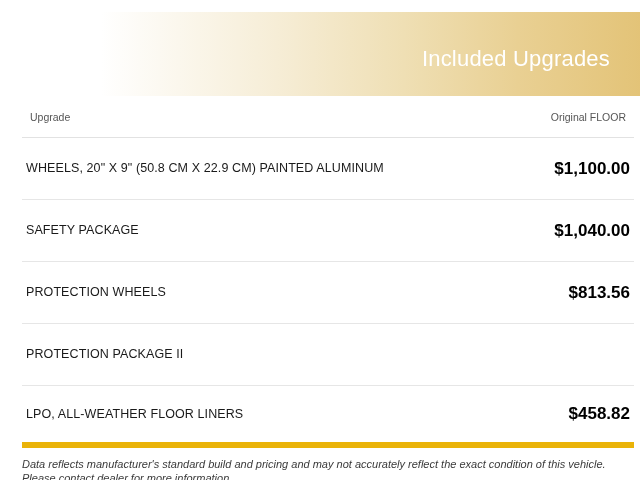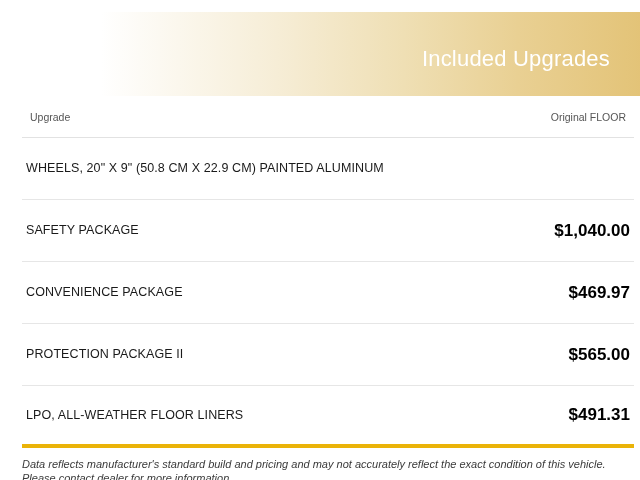--- a/index.html
+++ b/index.html
@@ -49,21 +49,21 @@
   }
   .head-cell.right { text-align: right; }
   .row {
     display: flex;
     align-items: center;
     justify-content: space-between;
     min-height: 62px;
     border-bottom: 1px solid #e6e6e6;
     padding: 6px 0;
   }
-  .row:last-of-type { border-bottom: 4px solid #eab308; }
+  .row:last-of-type { border-bottom: 6px solid #eab308; }
   .row-name {
     font-size: 12.5px;
     color: #1a1a1a;
     line-height: 1.35;
     max-width: 400px;
     letter-spacing: 0.1px;
   }
   .row-price {
     font-size: 17px;
     font-weight: bold;
@@ -90,39 +90,39 @@
 
   <div class="table">
 
     <div class="head-row">
       <div class="head-cell">Upgrade</div>
       <div class="head-cell right">Original FLOOR</div>
     </div>
 
     <div class="row">
       <div class="row-name">WHEELS, 20" X 9" (50.8 CM X 22.9 CM) PAINTED ALUMINUM</div>
+      <div class="row-price">$1,100.00</div>
     </div>
 
     <div class="row">
       <div class="row-name">SAFETY PACKAGE</div>
       <div class="row-price">$1,040.00</div>
     </div>
 
     <div class="row">
-      <div class="row-name">CONVENIENCE PACKAGE</div>
-      <div class="row-price">$469.97</div>
+      <div class="row-name">PROTECTION WHEELS</div>
+      <div class="row-price">$813.56</div>
     </div>
 
     <div class="row">
       <div class="row-name">PROTECTION PACKAGE II</div>
-      <div class="row-price">$565.00</div>
     </div>
 
     <div class="row">
       <div class="row-name">LPO, ALL-WEATHER FLOOR LINERS</div>
-      <div class="row-price">$491.31</div>
+      <div class="row-price">$458.82</div>
     </div>
 
   </div>
 
   <div class="disclaimer">Data reflects manufacturer's standard build and pricing and may not accurately reflect the exact condition of this vehicle. Please contact dealer for more information.</div>
 
 </div>
 
 </body></html>

